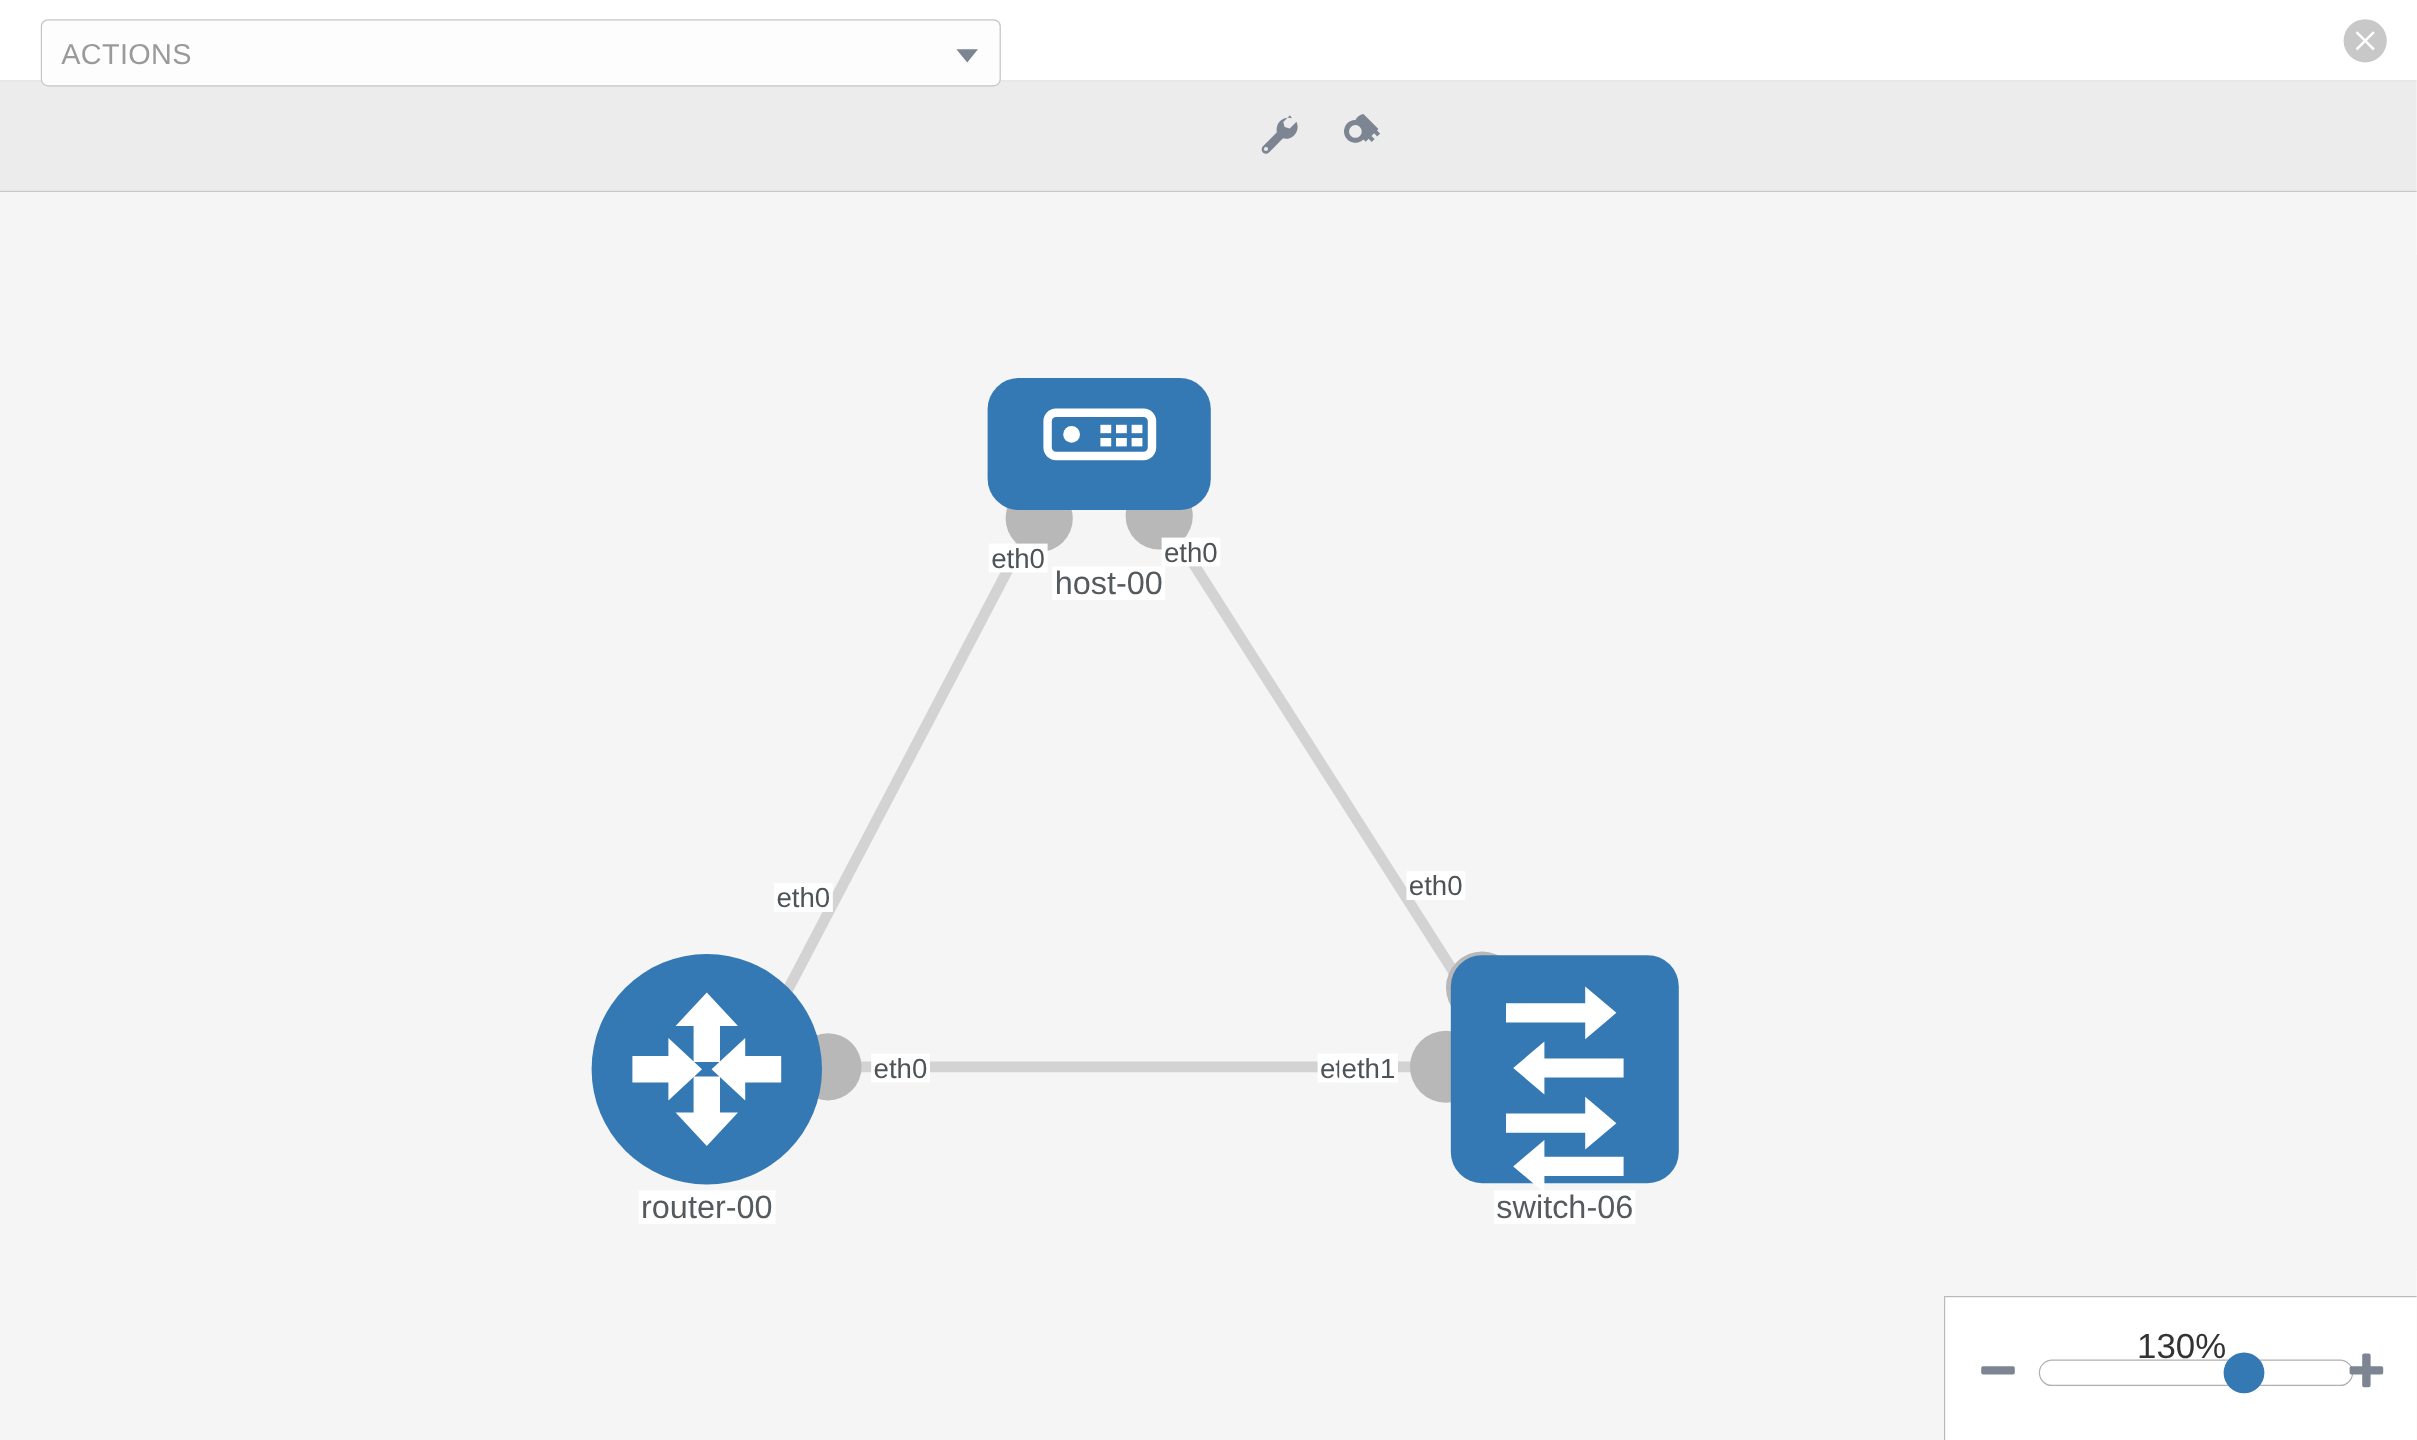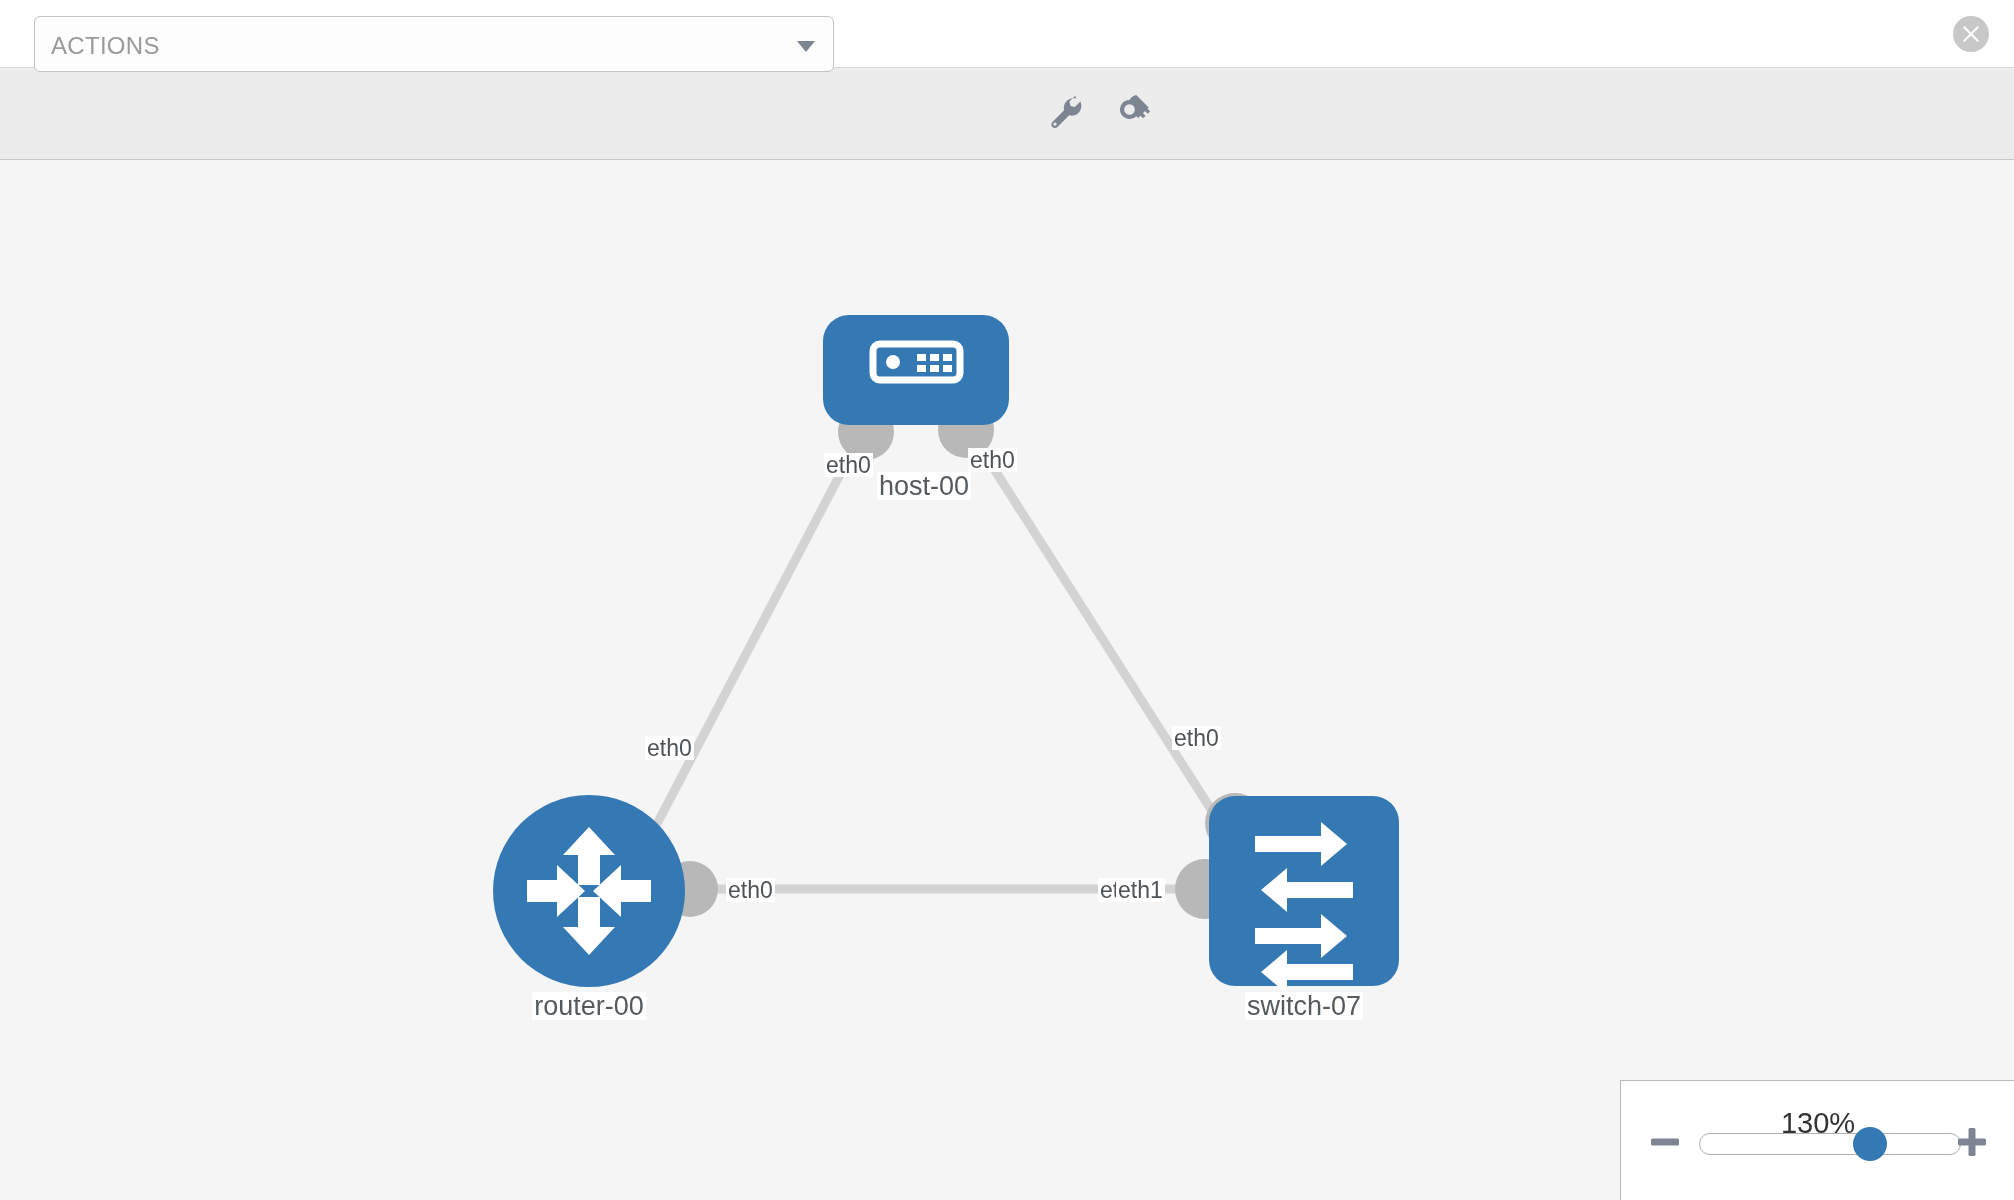--- a/index.html
+++ b/index.html
@@ -319,21 +319,21 @@
 
           <path d="M1255 768 l66 0 l0 -14 l26 22 l-26 22 l0 -14 l-66 0 Z"></path>
 
           <path d="M1353 814 l-66 0 l0 -14 l-26 22 l26 22 l0 -14 l66 0 Z" transform="translate(0,-10)"></path>
         </g>
       </g>
     </svg>
 
     <div class="node-label" style="left:924px; top:264px;margin-top:48px;">host-00</div>
     <div class="node-label" style="left:589px; top:832px;">router-00</div>
-    <div class="node-label" style="left:1304px; top:832px;">switch-07</div>
+    <div class="node-label" style="left:1304px; top:832px;">switch-06</div>
 
     <div class="edge-label" style="left:824px; top:293px;">eth0</div>
     <div class="edge-label" style="left:968px; top:288px;">eth0</div>
     <div class="edge-label" style="left:645px; top:576px;">eth0</div>
     <div class="edge-label" style="left:1172px; top:566px;">eth0</div>
     <div class="edge-label" style="left:726px; top:718px;">eth0</div>
     <div class="edge-label" style="left:1098px; top:718px;">eth</div>
     <div class="edge-label" style="left:1116px; top:718px;text-align:right;">eth1</div>
   </div>
 

